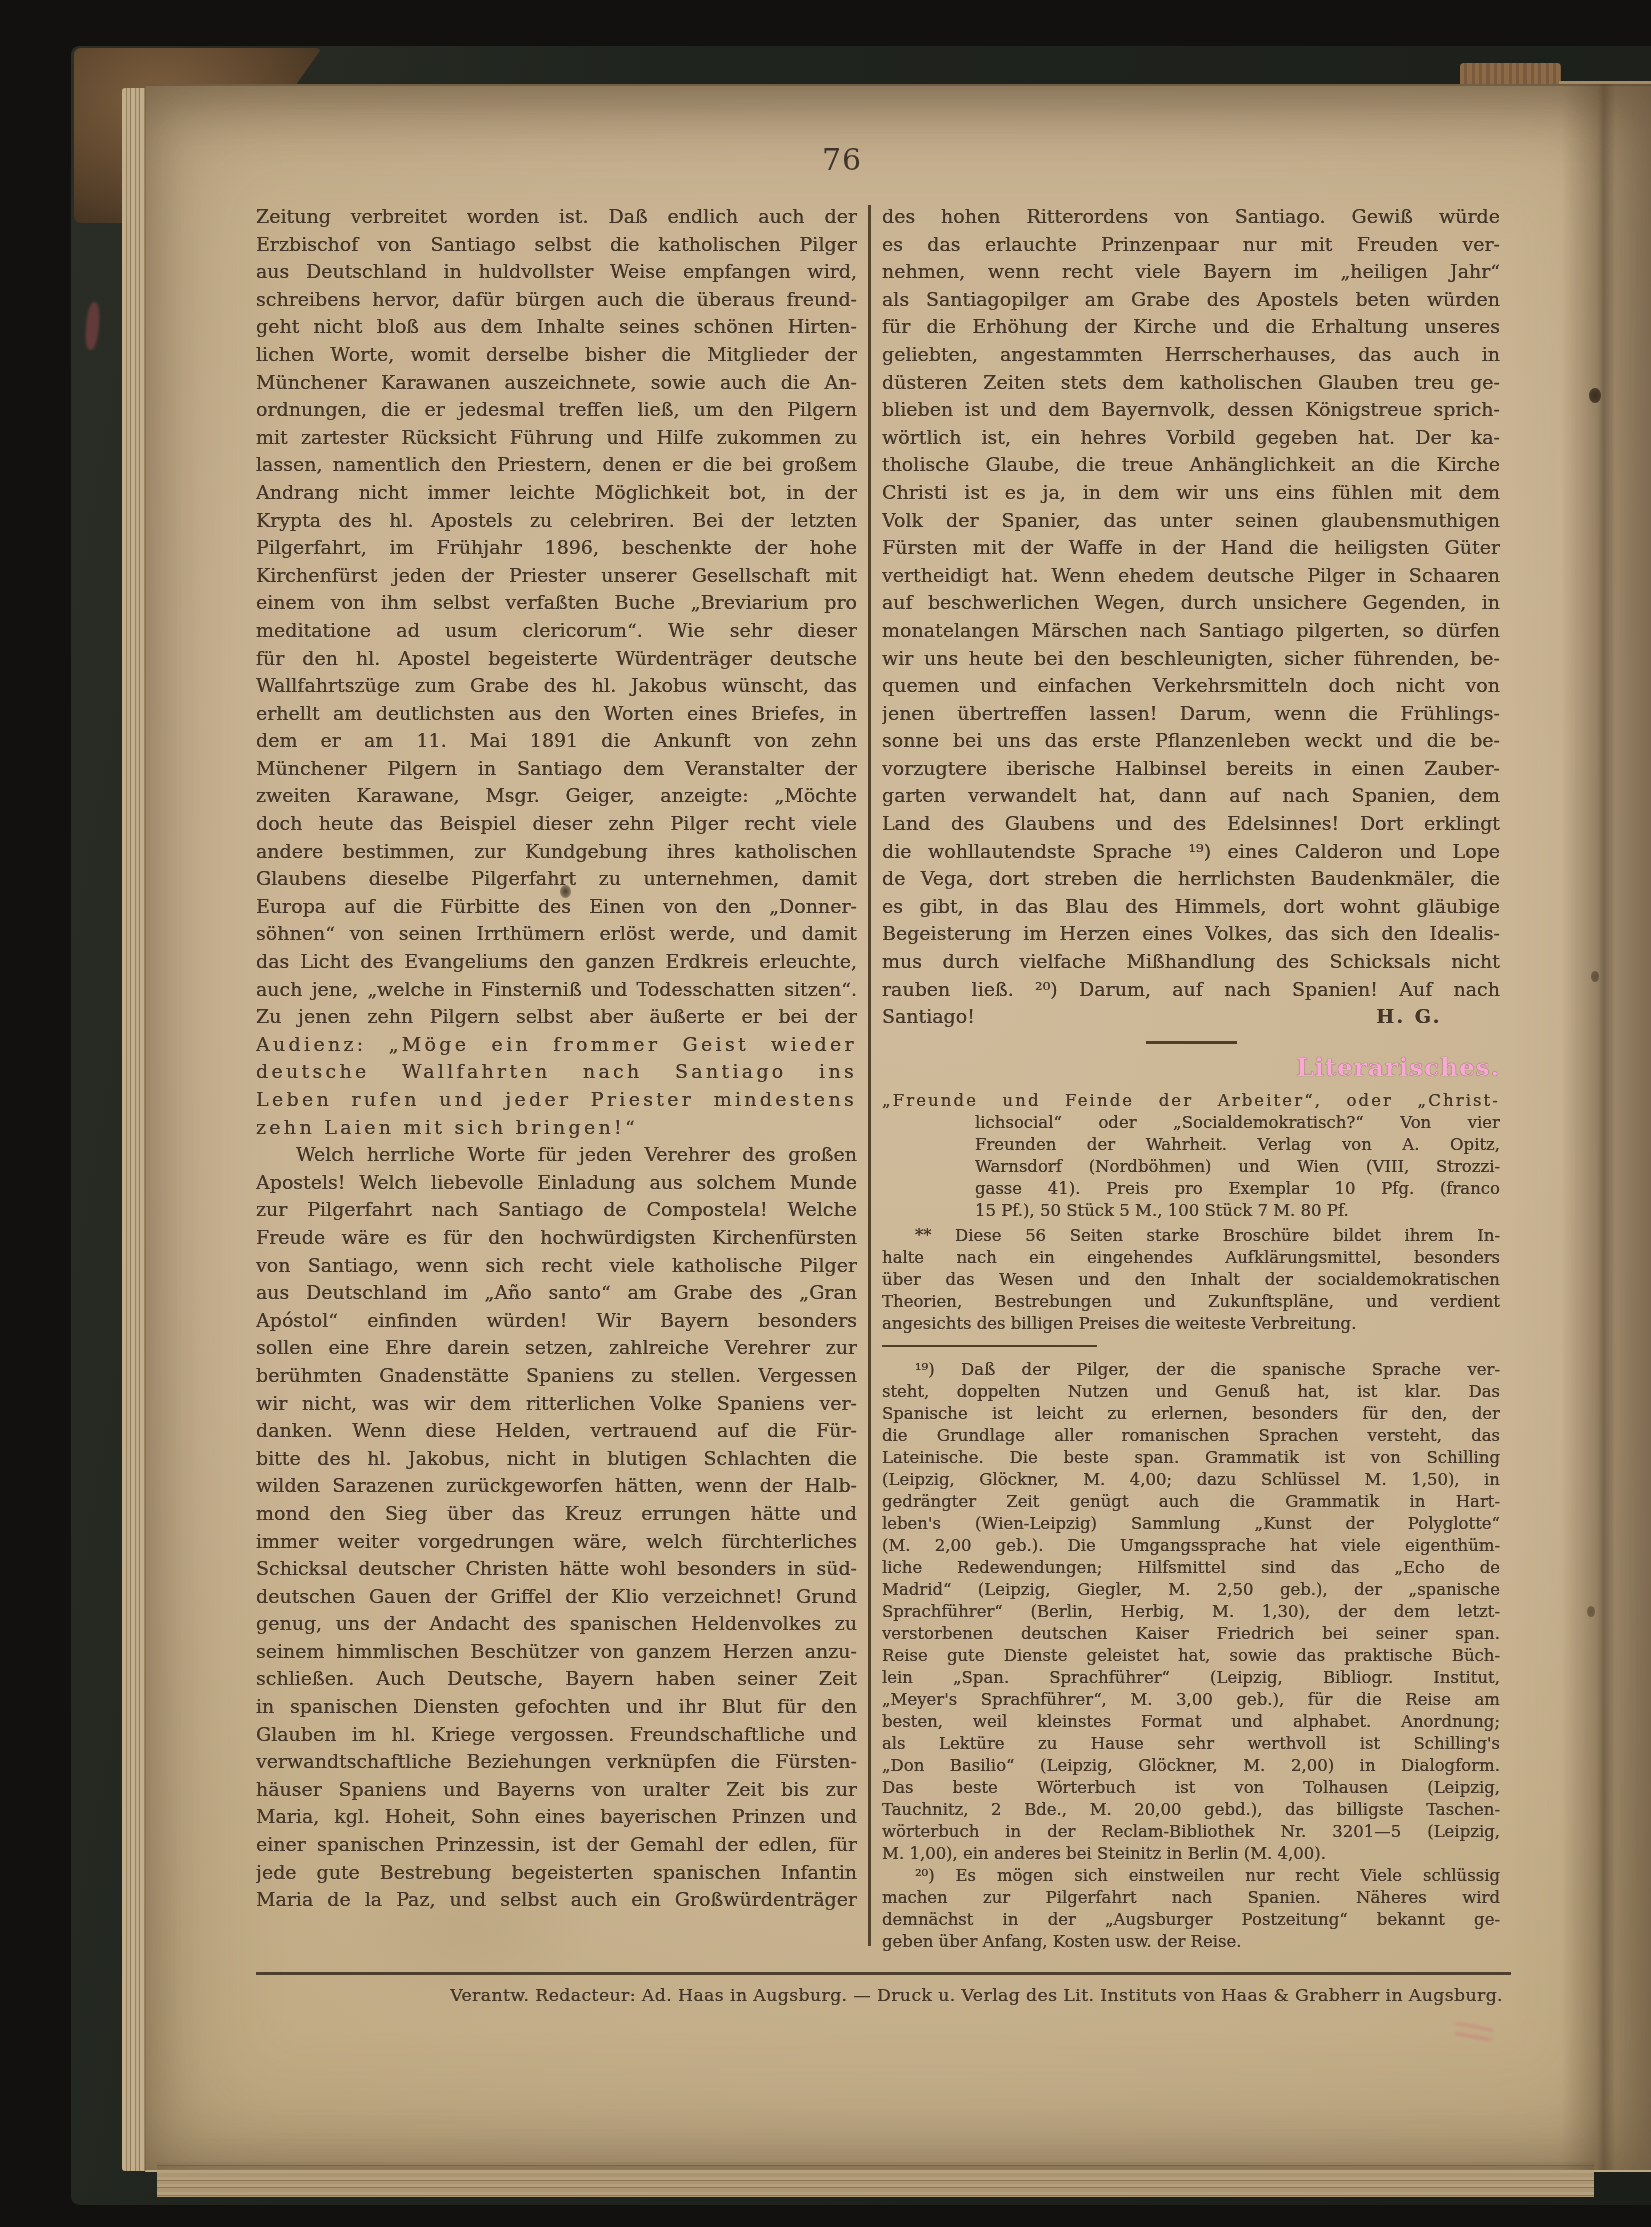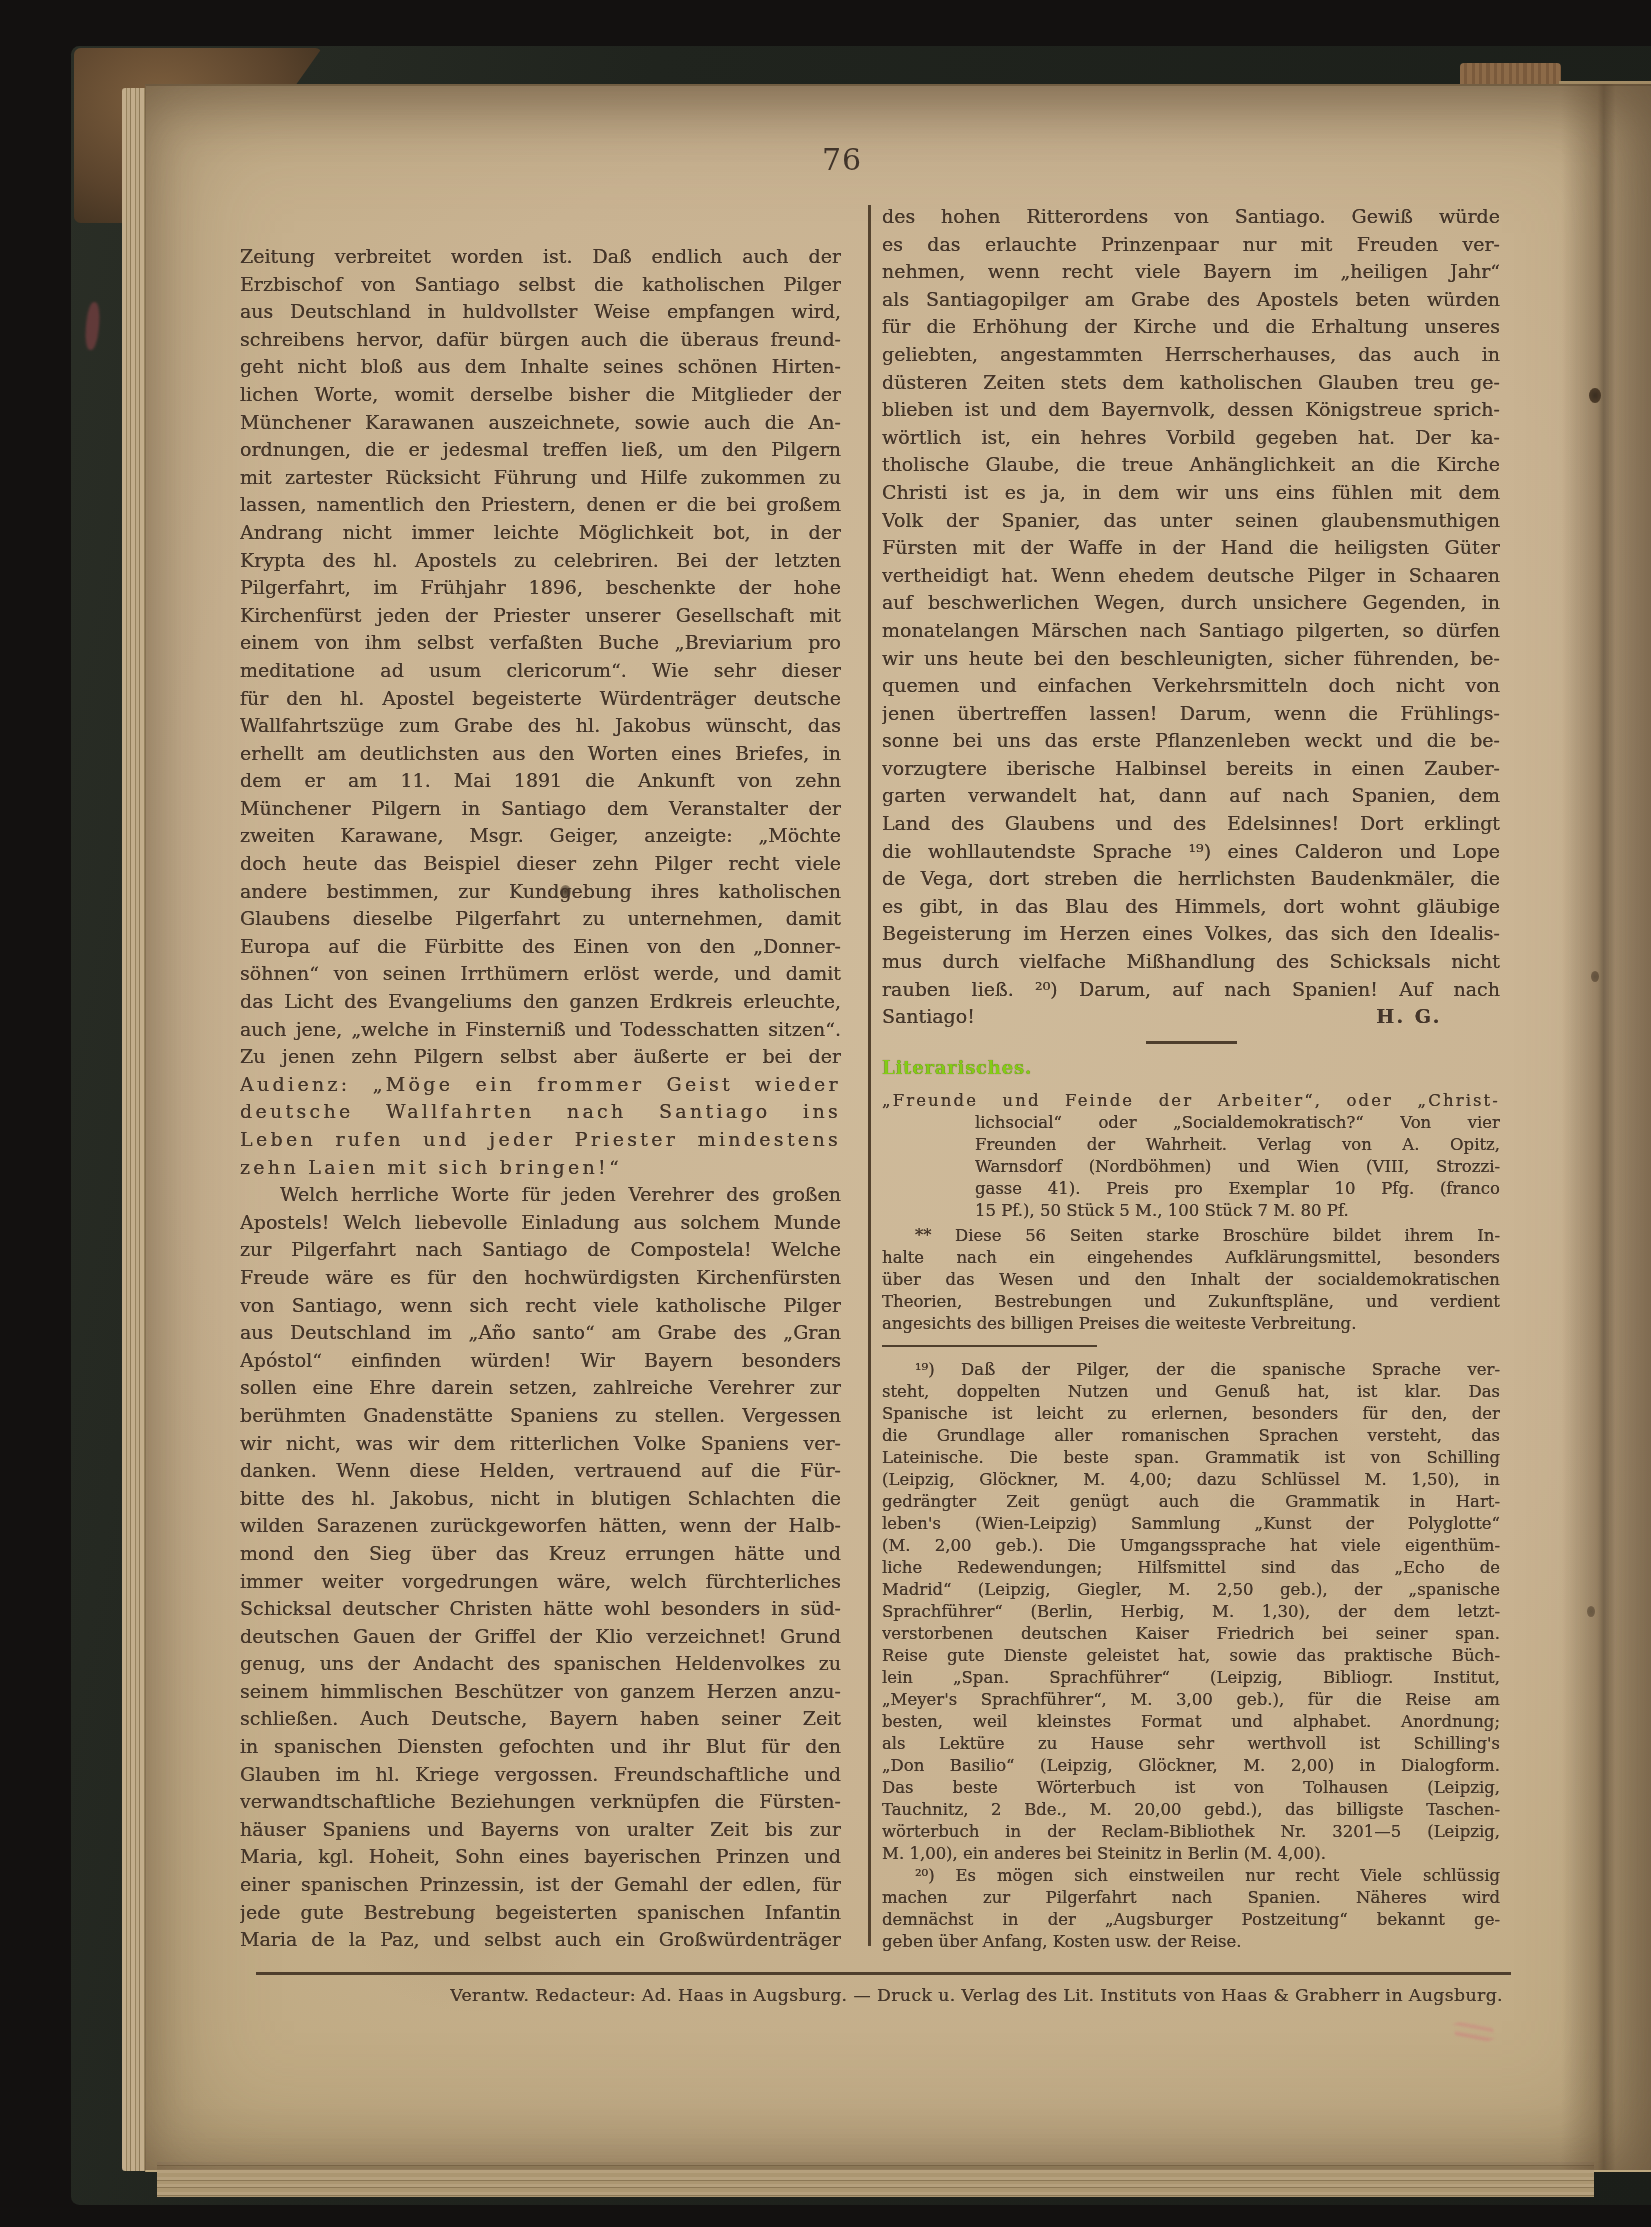--- a/index.html
+++ b/index.html
@@ -35,36 +35,36 @@
          background:rgba(190,80,90,.38);border-radius:45%;filter:blur(1.2px);transform:rotate(5deg);}
   .red-mark-br{position:absolute;left:1455px;top:2019px;width:38px;height:25px;
          background:linear-gradient(25deg,transparent 30%,rgba(214,100,120,.42) 35%,transparent 45%,transparent 55%,rgba(214,100,120,.38) 62%,transparent 70%);
          filter:blur(0.8px);transform:rotate(-14deg);}
   .ink-blot{position:absolute;left:560px;top:885px;width:10.7px;height:13.2px;border-radius:50%;
          background:radial-gradient(#33281b,rgba(60,45,28,.25));opacity:.85;}
   
   .page-number{position:absolute;left:805px;top:142px;width:74px;text-align:center;
          font-size:30px;letter-spacing:0.8px;color:#41342a;}
   .column{position:absolute;top:203px;color:#44352a;}
-  .column-left{left:240px;width:601px;margin-top:40px;}
+  .column-left{left:256px;width:601px;}
   .column-right{left:882px;width:618px;}
   .column-divider{position:absolute;left:868px;top:205px;width:2.5px;height:1741px;background:#54432f;}
   .line{text-align:justify;text-align-last:justify;overflow:hidden;
         text-shadow:0 0 0.6px rgba(56,42,28,.85);}
   .line.body{font-size:19px;height:27.6px;line-height:27.6px;}
   .line.small{font-size:16.5px;height:22px;line-height:22px;}
   .line.end{text-align-last:left;}
   .line.ind{text-indent:40px;}
   .line.small.ind{text-indent:33px;}
   .line.sperr{letter-spacing:3.3px;}
   .line.small.sperr{letter-spacing:2.1px;}
   .line.split{display:flex;justify-content:space-between;text-align-last:left;align-items:center;}
   .sig{font-weight:bold;letter-spacing:2.5px;padding-right:58px;}
-  .heading{text-align:left;font-weight:bold;font-size:18px;height:31px;line-height:31px;
-        color:#84cc16;letter-spacing:0.8px;text-shadow:0 0 0.7px rgba(50,38,25,.9);}
+  .heading{text-align:right;font-weight:bold;font-size:25px;height:31px;line-height:31px;
+        color:#f9a8d4;letter-spacing:0.8px;text-shadow:0 0 0.7px rgba(50,38,25,.9);}
   .rule-center{width:91px;height:3.3px;background:#4e3e2c;margin:0 auto;}
   .rule-left{width:215px;height:1.7px;background:#4e3e2c;}
   .gap{width:100%;}
   .footer-rule{position:absolute;left:256px;top:1972px;width:1255px;height:2.5px;background:#4e3e2c;}
   .footer-imprint{position:absolute;left:206px;top:1985px;width:1297px;text-align:right;
         font-size:17.3px;color:#44352a;letter-spacing:0.4px;text-shadow:0 0 0.6px rgba(56,42,28,.85);}
 </style>
 </head>
 <body>
 

